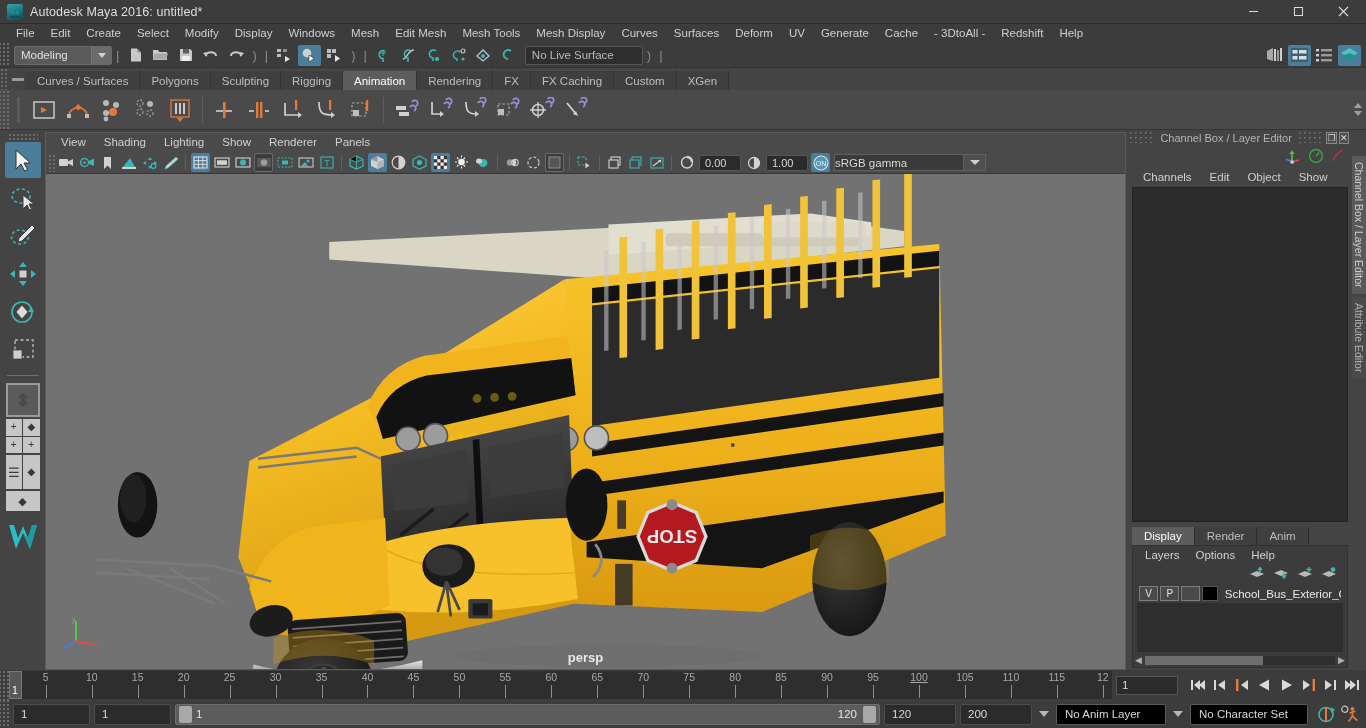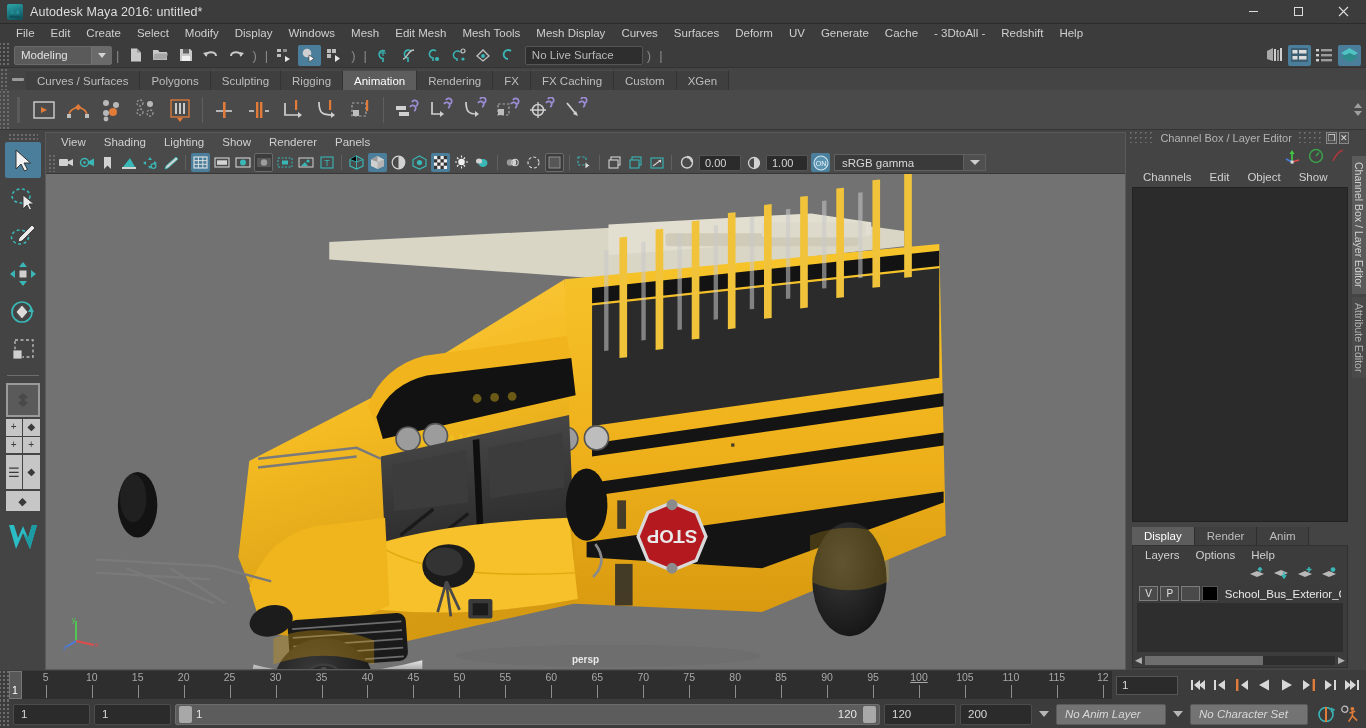--- a/index.html
+++ b/index.html
@@ -136,30 +136,30 @@
     background-size:4px 4px;}
   .vbtn{width:19px;height:19px;display:flex;align-items:center;justify-content:center;
         border-radius:2px;margin:0 1px;flex:0 0 19px;}
   .vbtn.on{background:#4a7e9b;}
   .vbtn.framed{border:1px solid #6b6b6b;background:#3c3c3c;}
   .vsep{width:1px;height:15px;background:#606060;margin:0 4px;flex:0 0 1px;}
   .numfield{height:16px;min-width:42px;background:#2b2b2b;border:1px solid #555;
             color:#d6d6d6;font-size:11px;display:flex;align-items:center;padding:0 5px;
             border-radius:2px;margin:0 2px;}
   .cmbox{height:17px;width:130px;background:#3a3a3a;border:1px solid #606060;
-         display:flex;align-items:center;color:#d6d6d6;font-size:11.5px;padding:0 7px;margin-left:3px;}
+         display:flex;align-items:center;color:#d6d6d6;font-size:11.5px;padding:0 0;margin-left:3px;}
   .cmarrow{width:22px;height:17px;background:#4f4f4f;border:1px solid #606060;border-left:none;
            display:flex;align-items:center;justify-content:center;}
   .cmarrow i{border-left:5px solid transparent;border-right:5px solid transparent;
              border-top:5px solid #cfcfcf;display:block;}
 
   
   .view3d{flex:1 1 auto;position:relative;background:#727272;overflow:hidden;min-height:0;}
   .persp-label{position:absolute;left:50%;transform:translateX(-50%);bottom:4px;
-               color:#e8e8e8;font-size:10px;font-weight:bold;}
+               color:#e8e8e8;font-size:13px;font-weight:bold;}
   .axis-gizmo{position:absolute;left:16px;bottom:18px;width:40px;height:40px;}
 
   
   .rdock{width:238px;flex:0 0 238px;display:flex;background:#444;}
   .rpanel{flex:1 1 auto;display:flex;flex-direction:column;min-width:0;}
   .rtitle{height:15px;display:flex;align-items:center;flex:0 0 15px;background:#444;}
   .rtitle .dots{width:36px;height:11px;
     background-image:radial-gradient(circle,#6c6c6c 1px, transparent 1px);
     background-size:5px 5px;background-position:0 3px;}
   .rtitle .txt{font-size:11px;color:#b4b4b4;padding:0 5px;white-space:nowrap;}
@@ -223,22 +223,22 @@
   .rfield{height:21px;background:#2b2b2b;border:1px solid #4d4d4d;color:#d6d6d6;font-size:11.5px;
           display:flex;align-items:center;padding:0 7px;border-radius:2px;}
   .rangebar{flex:1 1 auto;height:21px;background:#5c5c5c;border:1px solid #6d6d6d;border-radius:2px;
             position:relative;display:flex;align-items:center;}
   .rangebar .hnd{width:13px;height:17px;background:#a8a8a8;border-radius:2px;position:absolute;}
   .rangebar .lnum{position:absolute;left:20px;font-size:11.5px;color:#e4e4e4;}
   .rangebar .rnum{position:absolute;right:22px;font-size:11.5px;color:#e4e4e4;}
   .ddarrow{width:16px;height:21px;display:flex;align-items:center;justify-content:center;}
   .ddarrow i{border-left:5px solid transparent;border-right:5px solid transparent;
              border-top:6px solid #b6b6b6;display:block;}
-  .selbox{height:21px;background:#737373;border:1px solid #5b5b5b;color:#d8d8d8;font-size:11.5px;
-          display:flex;align-items:center;padding:0 8px;border-radius:2px;font-style:italic;}
+  .selbox{height:21px;background:#000000;border:1px solid #5b5b5b;color:#d8d8d8;font-size:11.5px;
+          display:flex;align-items:center;padding:0 8px;border-radius:2px;}
 
   
   .cmdline{height:28px;background:#3c3c3c;display:flex;align-items:center;flex:0 0 28px;gap:4px;}
   .cmd-grip{width:9px;height:28px;flex:0 0 9px;
     background-image:radial-gradient(circle,#6c6c6c 1px, transparent 1px);
     background-size:4px 4px;background-position:2px 3px;}
   .mel-lbl{font-size:11.5px;color:#d6d6d6;padding:0 6px;}
   .cmd-input{width:430px;height:21px;background:#2b2b2b;border:1px solid #4d4d4d;border-radius:2px;}
   .cmd-out{flex:1 1 auto;height:21px;background:#2b2b2b;border:1px solid #4d4d4d;border-radius:2px;
            margin-right:2px;}

